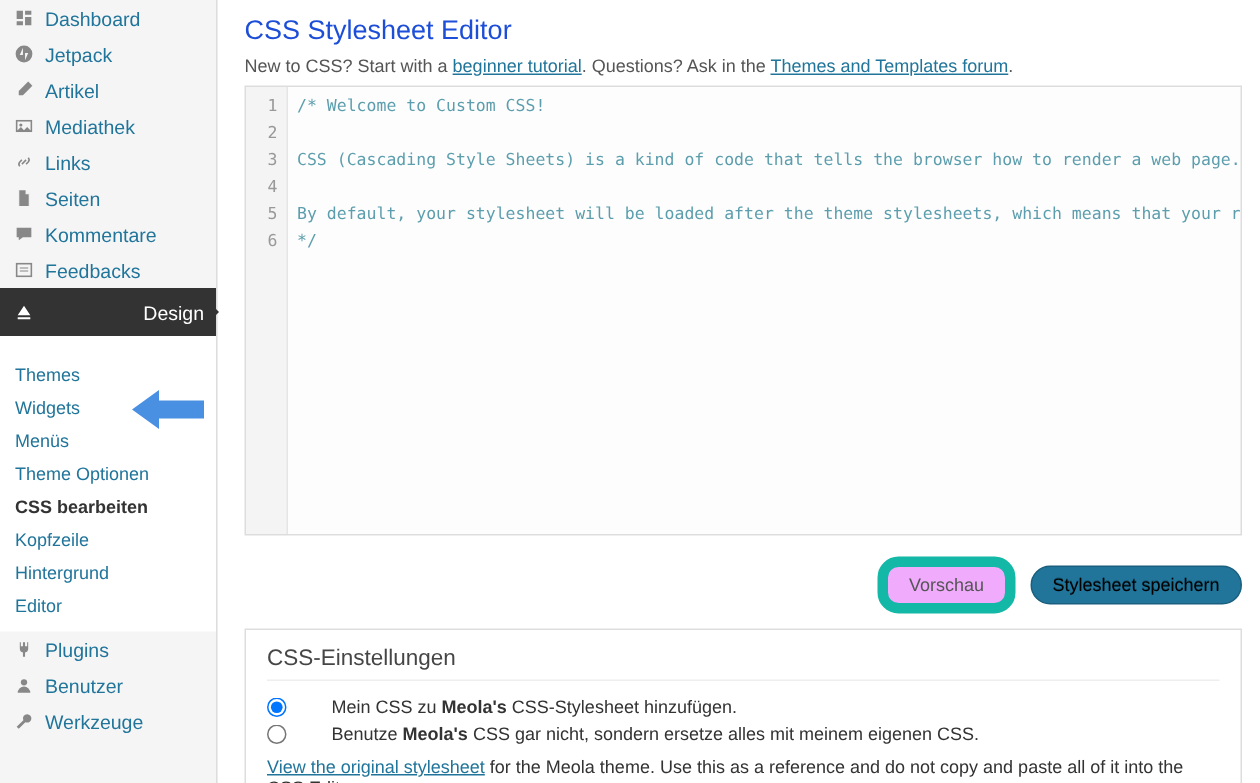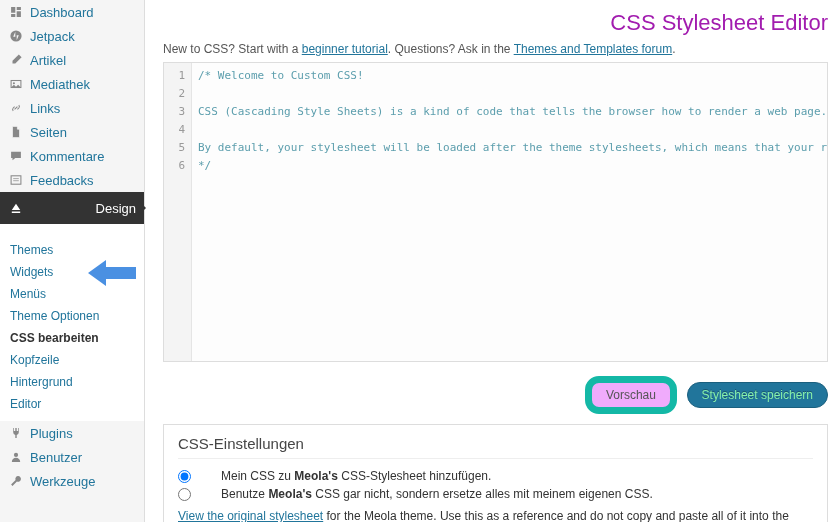--- a/index.html
+++ b/index.html
@@ -8,31 +8,31 @@
 .menu-item { display: flex; align-items: center; padding: 4px 8px; color: #21759b; font-size: 13px; cursor: pointer; }
 .menu-item .icon { width: 16px; height: 16px; margin-right: 6px; color: #888; display: inline-flex; align-items: center; justify-content: center; }
 .menu-item .icon svg { width: 14px; height: 14px; }
 .menu-item.active { background: #333; color: #fff; position: relative; padding: 8px 8px; justify-content: space-between; }
 .menu-item.active .icon { color: #fff; }
 .menu-item.active::after { content: ""; position: absolute; right: -10px; top: 50%; margin-top: -8px; border: 8px solid transparent; border-left-color: #333; }
 .submenu { background: #fff; padding: 15px 0 6px 0; }
 .submenu .sub-item { padding: 4px 8px 4px 10px; color: #21759b; font-size: 12px; cursor: pointer; }
 .submenu .sub-item.current { color: #333; font-weight: bold; }
 .main { position: absolute; left: 145px; top: 0; right: 0; height: 522px; padding: 10px 12px 16px 18px; overflow: hidden; }
-.page-title { font-size: 22px; font-weight: normal; color: #a21caf; margin-bottom: 6px; text-align: right; }
+.page-title { font-size: 18px; font-weight: normal; color: #1d4ed8; margin-bottom: 6px; }
 .intro { font-size: 12px; color: #555; margin-bottom: 6px; }
 .intro a, .settings-box a { color: #21759b; text-decoration: underline; }
 .editor-box { border: 1px solid #ddd; background: #fdfdfd; height: 300px; position: relative; overflow: hidden; }
 .gutter { position: absolute; left: 0; top: 0; width: 28px; background: #f4f4f4; border-right: 1px solid #e5e5e5; height: 100%; padding-top: 4px; }
 .gutter div { text-align: right; padding-right: 6px; color: #999; font-size: 11px; font-family: Consolas, Monaco, monospace; line-height: 18px; }
 .code { position: absolute; left: 28px; top: 0; right: 0; padding: 4px 6px; font-family: Consolas, Monaco, monospace; font-size: 11px; color: #5c9ead; line-height: 18px; white-space: pre; }
 .btn-row { text-align: right; margin: 14px 0 10px 0; }
 .btn { display: inline-block; padding: 5px 14px; border-radius: 14px; font-size: 12px; cursor: pointer; margin-left: 6px; }
 .btn-secondary { background: #f0abfc; color: #555; border: 7px solid #14b8a6; }
-.btn-primary { background: #21759b; color: #86efac; border: 1px solid #1a5f7e; text-shadow: 0 -1px 0 rgba(0,0,0,.3); }
+.btn-primary { background: #21759b; color: #000000; border: 1px solid #1a5f7e; text-shadow: 0 -1px 0 rgba(0,0,0,.3); }
 .settings-box { border: 1px solid #ddd; background: #fff; padding: 10px 14px 12px 14px; }
 .settings-title { font-size: 15px; font-weight: normal; color: #464646; border-bottom: 1px solid #eee; padding-bottom: 6px; margin-bottom: 10px; }
 .radio-row { font-size: 12px; color: #333; margin-bottom: 4px; display: flex; align-items: center; gap: 24px; }
 .radio-row input { margin-right: 6px; }
 .settings-note { font-size: 12px; color: #333; margin-top: 8px; }
 .arrow { position: absolute; left: 88px; top: 258px; width: 48px; height: 30px; z-index: 10; }
 </style>
 </head>
 <body>
 

